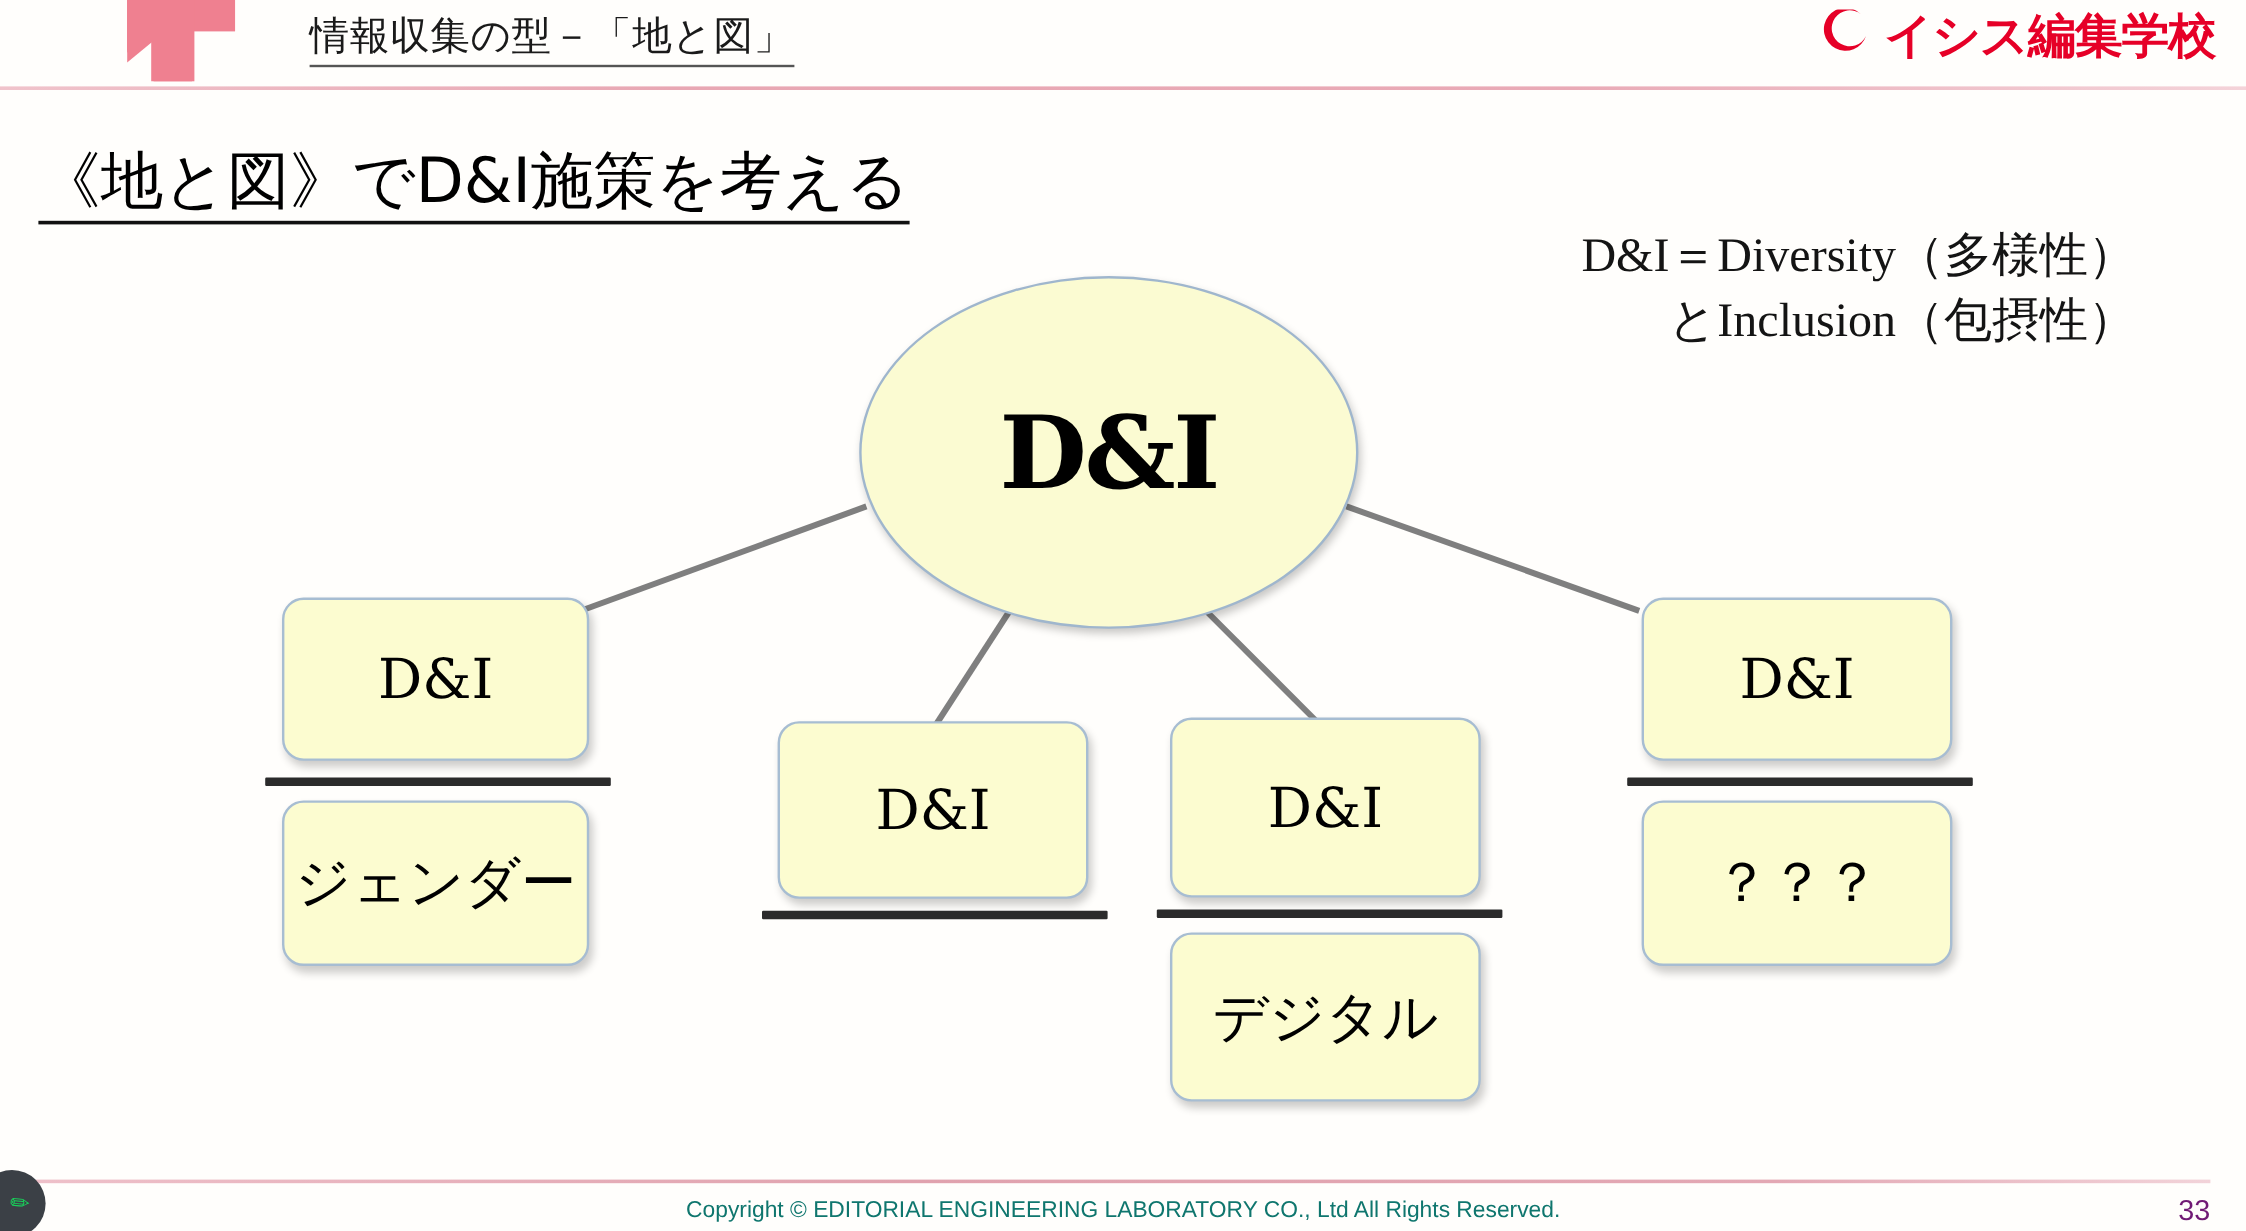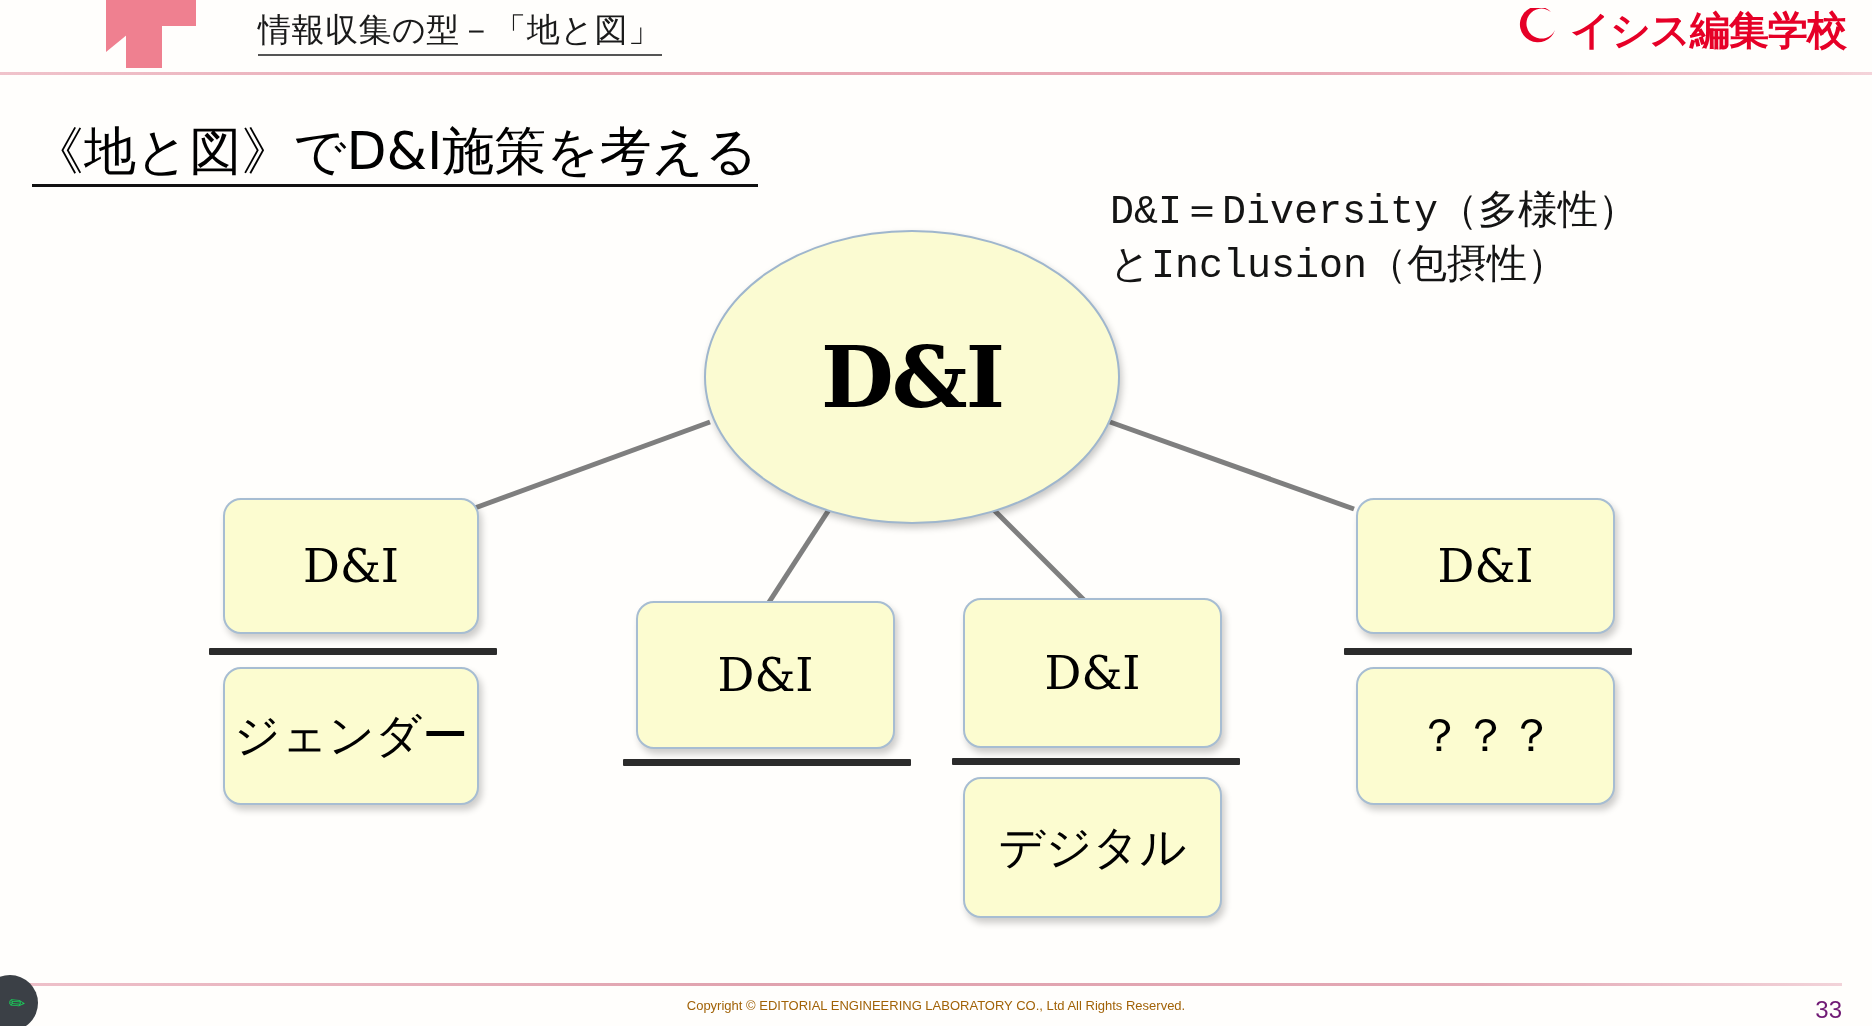--- a/index.html
+++ b/index.html
@@ -91,31 +91,32 @@
     font-family: "DejaVu Sans", "Liberation Sans", sans-serif;
     margin-left: 16px;
   }
 
   
   .side-note {
     position: absolute;
     left: 1110px;
     top: 186px;
     width: 670px;
+    text-align: right;
     font-size: 40px;
     line-height: 1.35;
     color: #141414;
-    font-family: Liberation Mono, monospace;
+    font-family: Liberation Serif, serif;
   }
   .side-note .line2 { display: block; }
 
   
   .diagram {
     position: absolute;
-    left: 4px; top: 0;
+    left: 16px; top: 0;
     width: 1588px;
     height: 1026px;
   }
   .connectors {
     position: absolute;
     left: 0; top: 0;
     width: 1872px;
     height: 1026px;
     pointer-events: none;
   }
@@ -193,22 +194,22 @@
     width: 1812px;
     height: 3px;
     background: linear-gradient(to right, #eec0c9 0%, #e0a2ae 40%, #e3a8b4 80%, #f2d3d9 100%);
   }
   .footer-text {
     position: absolute;
     left: 0;
     top: 998px;
     width: 1872px;
     text-align: center;
-    font-size: 13px;
-    color: #a16207;
+    font-size: 19px;
+    color: #0f766e;
     font-family: "Liberation Sans", "DejaVu Sans", sans-serif;
   }
   .page-number {
     position: absolute;
     right: 30px;
     top: 996px;
     font-size: 24px;
     color: #701a75;
     font-family: "Liberation Sans", "DejaVu Sans", sans-serif;
   }

